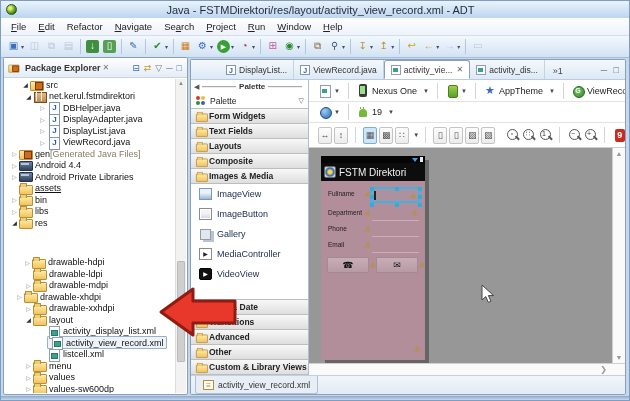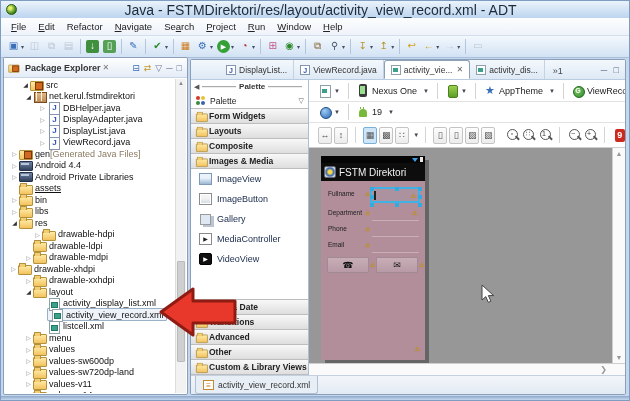--- a/index.html
+++ b/index.html
@@ -6,21 +6,21 @@
   html,body { width:630px; height:401px; overflow:hidden; }
   body { font-family:"Liberation Sans","DejaVu Sans",sans-serif; font-size:9px; color:#111; }
   .window { position:absolute; inset:0; width:630px; height:401px;
     background:#c3d7ef; border:1px solid #7f9dc1; overflow:hidden; }
 
   
   .titlebar { height:17px; background:linear-gradient(#eaf3fc,#bdd5ef);
     display:flex; align-items:center; padding:0 5px; }
   .app-icon { width:11px; height:11px; border-radius:50%; flex:none;
     background:radial-gradient(circle at 35% 35%, #e8f06a 15%, #7ab33a 45%, #2d6b16 80%); border:1px solid #245c10;}
-  .title-text { flex:1; text-align:center; font-size:14px; color:#1c2a3a; white-space:nowrap; overflow:hidden; }
+  .title-text { flex:1; text-align:center; font-size:11px; color:#1c2a3a; white-space:nowrap; overflow:hidden; }
   .menubar { height:18px; background:linear-gradient(#fcfdfe,#eef3fa); border-bottom:1px solid #d4dfee;
     display:flex; align-items:center; padding-left:4px; }
   .mi { padding:2px 6px; font-size:9.5px; color:#222; }
   .ul { text-decoration:underline; }
   .toolbar { height:22px; background:linear-gradient(#f3f8fd,#d2e2f4); border-bottom:1px solid #a9bfda;
     display:flex; align-items:center; padding-left:4px; }
   .tb-item { display:flex; align-items:center; margin:0 1px; height:18px; padding:0 1px; border-radius:2px; }
   .tb-ico { width:13px; height:13px; font-size:10px; line-height:12px; text-align:center; border-radius:2px; }
   .tb-ico.round { border-radius:50%; font-size:7px; line-height:13px; }
   .tb-caret { font-size:6px; color:#44506a; margin-left:1px; }
@@ -379,36 +379,36 @@
         <div class="trow" data-interactable="true" style="padding-left: 5px;">
           <span class="tarr closed" data-interactable="true">▷</span>
           <span class="ti folder" data-interactable="false"></span>
           <span class="t-label" data-interactable="false">libs</span>
         </div>
         <div class="trow" data-interactable="true" style="padding-left: 5px;">
           <span class="tarr open" data-interactable="true">◢</span>
           <span class="ti folder" data-interactable="false"></span>
           <span class="t-label" data-interactable="false">res</span>
         </div>
-        <div class="trow" data-interactable="true" style="padding-left: 28px;">
+        <div class="trow" data-interactable="true" style="padding-left: 18px; margin-top: 28px;">
           <span class="tarr closed" data-interactable="true">▷</span>
           <span class="ti folder" data-interactable="false"></span>
           <span class="t-label" data-interactable="false">drawable-hdpi</span>
         </div>
         <div class="trow" data-interactable="true" style="padding-left: 19px;">
           <span class="tarr none" data-interactable="false"></span>
           <span class="ti folder" data-interactable="false"></span>
           <span class="t-label" data-interactable="false">drawable-ldpi</span>
         </div>
         <div class="trow" data-interactable="true" style="padding-left: 19px;">
           <span class="tarr closed" data-interactable="true">▷</span>
           <span class="ti folder" data-interactable="false"></span>
           <span class="t-label" data-interactable="false">drawable-mdpi</span>
         </div>
-        <div class="trow" data-interactable="true" style="padding-left: 4px; align-items: center;">
+        <div class="trow" data-interactable="true" style="padding-left: 10px; align-items: center;">
           <span class="tarr closed" data-interactable="true">▷</span>
           <span class="ti folder" data-interactable="false"></span>
           <span class="t-label" data-interactable="false">drawable-xhdpi</span>
         </div>
         <div class="trow" data-interactable="true" style="padding-left: 19px;">
           <span class="tarr closed" data-interactable="true">▷</span>
           <span class="ti folder" data-interactable="false"></span>
           <span class="t-label" data-interactable="false">drawable-xxhdpi</span>
         </div>
         <div class="trow" data-interactable="true" style="padding-left: 19px;">
@@ -512,20 +512,24 @@
             <i style="left:1px;top:6px;background:#3a8a3a"></i>
               <i style="left:6px;top:6px;background:#3a62b0"></i>
           </span>
           <span data-interactable="false">Palette</span>
           <span class="dd" data-interactable="true">▽</span>
         </div>
         <div id="palette-body" style="display:flex;flex-direction:column;flex:1;min-height:0;">
             <div class="pal-cat" data-interactable="true">
               <span class="ti folder" data-interactable="false"></span>
               <span data-interactable="false">Form Widgets</span>
+            </div>
+            <div class="pal-cat" data-interactable="true">
+              <span class="ti folder" data-interactable="false"></span>
+              <span data-interactable="false">Text Fields</span>
             </div>
             <div class="pal-cat" data-interactable="true">
               <span class="ti folder" data-interactable="false"></span>
               <span data-interactable="false">Layouts</span>
             </div>
             <div class="pal-cat" data-interactable="true">
               <span class="ti folder" data-interactable="false"></span>
               <span data-interactable="false">Composite</span>
             </div>
             <div class="pal-cat" data-interactable="true">

